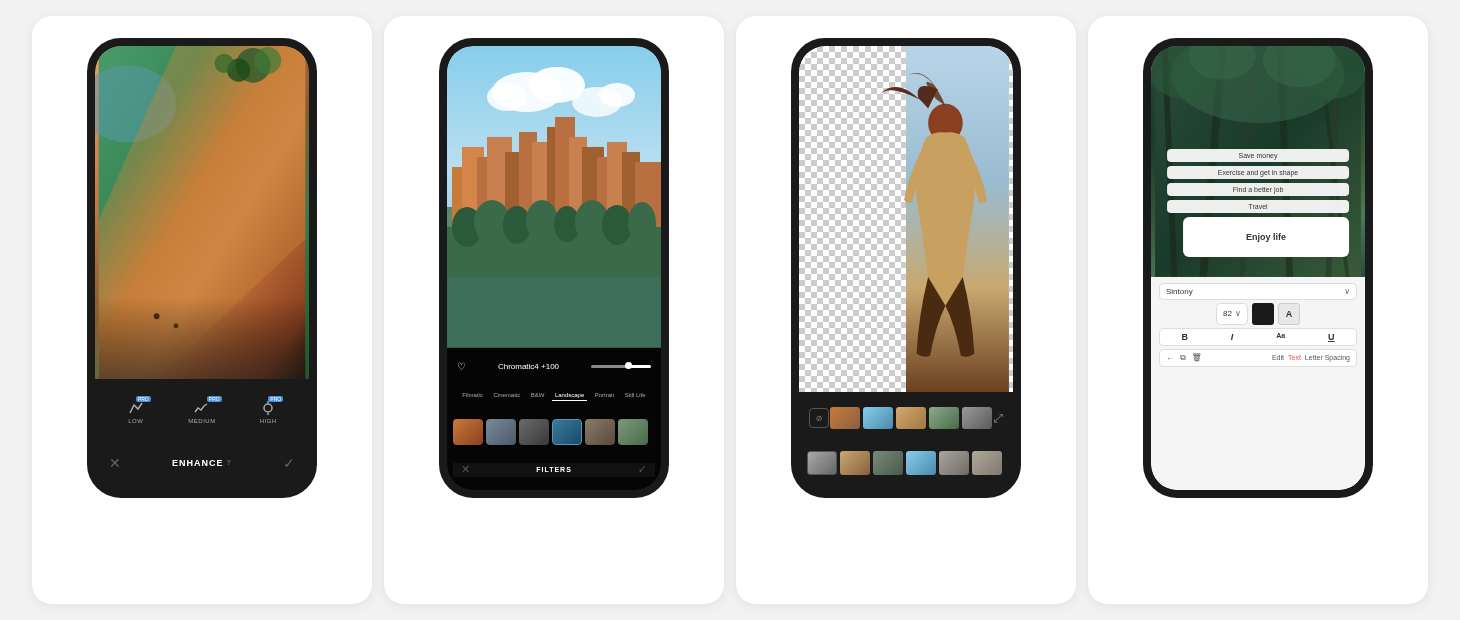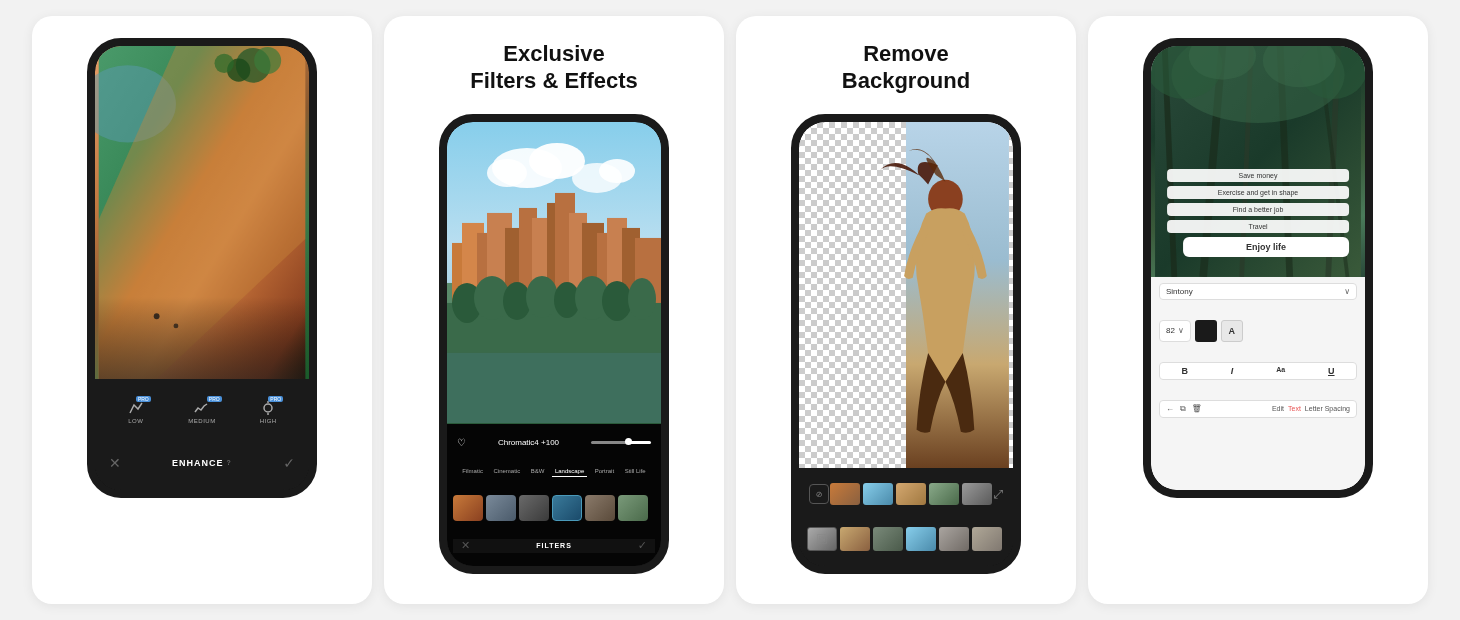--- a/index.html
+++ b/index.html
@@ -319,33 +319,33 @@
       font-size: 7px;
       color: #333;
       text-align: center;
     }
 
     .template-card-item.highlight {
       background: #fff;
       font-weight: 600;
       font-size: 9px;
       border-radius: 6px;
-      padding: 5px 10px;
+      padding: 15px 10px;
       margin-left: 16px;
     }
 
     .phone4-bottom {
       background: #f5f5f5;
       height: 48%;
       border-bottom-left-radius: 26px;
       border-bottom-right-radius: 26px;
       padding: 6px 8px;
       display: flex;
       flex-direction: column;
-      gap: 20px;
+      gap: 3px;
     }
 
     .font-row {
       display: flex;
       justify-content: space-between;
       align-items: center;
       background: #fff;
       border: 1px solid #ddd;
       border-radius: 4px;
       padding: 3px 6px;
@@ -357,20 +357,21 @@
     }
 
     .chevron-down {
       font-size: 8px;
       color: #666;
     }
 
     .size-color-row {
       display: flex;
       gap: 4px;
+      justify-content: center;
     }
 
     .size-box {
       background: #fff;
       border: 1px solid #ddd;
       border-radius: 4px;
       padding: 3px 6px;
       font-size: 8px;
       color: #333;
       display: flex;
@@ -543,21 +544,20 @@
               <span style="font-size:7px;color:#666;">?</span>
             </div>
             <span class="check-btn">✓</span>
           </div>
         </div>
       </div>
     </div>
   </div>
 
   <div class="card">
-    <div class="card-title">Exclusive<br>Filters &amp; Effects</div>
     <div class="phone">
       <div class="phone-inner">
         <div class="phone2-main">
           <svg width="100%" height="100%" viewBox="0 0 214 300" xmlns="http://www.w3.org/2000/svg" style="position:absolute;inset:0;">
             <defs>
               <linearGradient id="sky2" x1="0" y1="0" x2="0" y2="1">
                 <stop offset="0%" stop-color="#87ceeb"></stop>
                 <stop offset="40%" stop-color="#b8def0"></stop>
                 <stop offset="100%" stop-color="#8ab4c8"></stop>
               </linearGradient>
@@ -629,21 +629,20 @@
             <span style="color:#555;font-size:11px;">✕</span>
             <span style="color:#fff;font-size:7px;font-weight:600;letter-spacing:1px;">FILTERS</span>
             <span style="color:#555;font-size:11px;">✓</span>
           </div>
         </div>
       </div>
     </div>
   </div>
 
   <div class="card">
-    <div class="card-title">Remove<br>Background</div>
     <div class="phone">
       <div class="phone-inner">
         <div class="phone3-content">
 
           <div style="position:absolute;inset:0;background-image:linear-gradient(45deg,#ccc 25%,transparent 25%),linear-gradient(-45deg,#ccc 25%,transparent 25%),linear-gradient(45deg,transparent 75%,#ccc 75%),linear-gradient(-45deg,transparent 75%,#ccc 75%);background-size:12px 12px;background-position:0 0,0 6px,6px -6px,-6px 0px;background-color:#fff;"></div>
 
           <svg width="100%" height="100%" viewBox="0 0 214 360" xmlns="http://www.w3.org/2000/svg" style="position:absolute;inset:0;">
 
             <rect x="107" y="0" width="107" height="360" fill="white" opacity="0"></rect>
 

